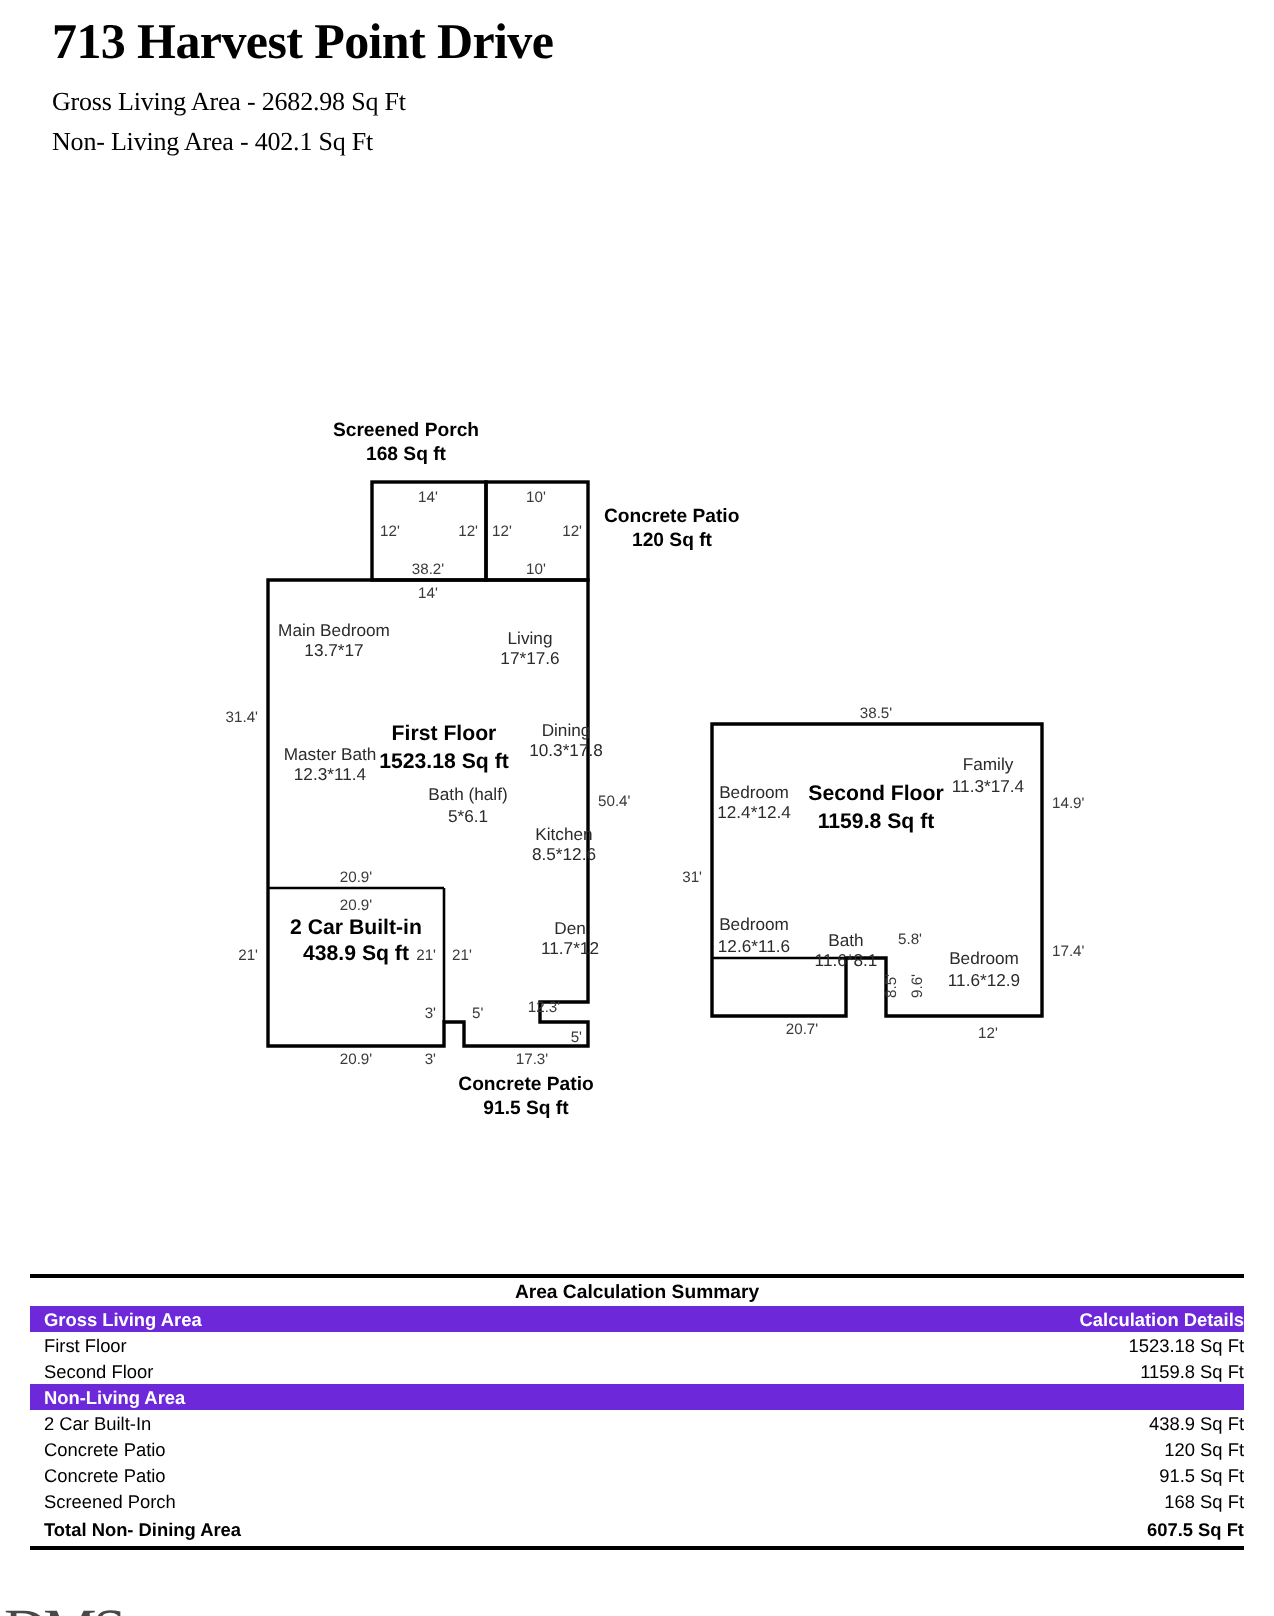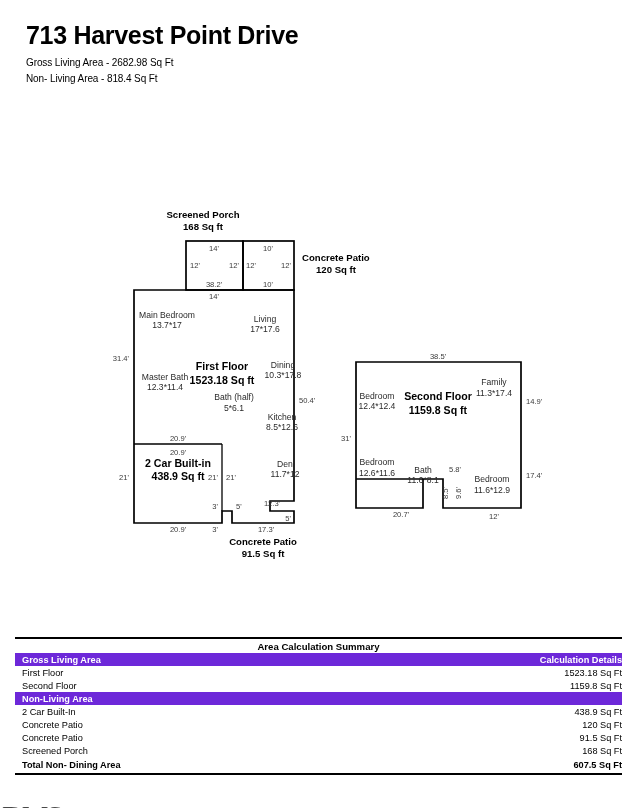--- a/index.html
+++ b/index.html
@@ -10,30 +10,30 @@
   body {
     width: 637px;
     height: 808px;
     position: relative;
     font-family: "Liberation Sans", sans-serif;
     color: #000000;
     overflow: hidden;
   }
 
   
-  #header { position: absolute; left: 26px; top: 20px; width: 560px; }
+  #header { position: absolute; left: 26px; top: 6px; width: 560px; font-family: Liberation Serif, serif; }
   #doc-title {
     font-size: 25px;
     font-weight: bold;
     letter-spacing: -0.3px;
     line-height: 1.25;
     margin: 0 0 4px 0;
   }
   .header-sub {
-    font-size: 10px;
+    font-size: 13px;
     line-height: 1.55;
     margin: 0;
     letter-spacing: -0.1px;
   }
 
   
   #plan-canvas {
     position: absolute;
     left: 0; top: 0;
     width: 637px; height: 640px;
@@ -104,21 +104,21 @@
     user-select: none;
     margin-top: 42px;
   }
 </style>
 </head>
 <body>
 
 <div id="header">
   <div id="doc-title">713 Harvest Point Drive</div>
   <div class="header-sub">Gross Living Area - 2682.98 Sq Ft</div>
-  <div class="header-sub">Non- Living Area - 818.4 Sq Ft</div>
+  <div class="header-sub">Non- Living Area - 402.1 Sq Ft</div>
 </div>
 
 <div id="plan-canvas">
 <svg width="637" height="640" viewBox="0 0 637 640" xmlns="http://www.w3.org/2000/svg">
 
   <g>
     <rect class="wall" x="186" y="241" width="57" height="49"></rect>
   </g>
   <g>
     <rect class="wall" x="243" y="241" width="51" height="49"></rect>

